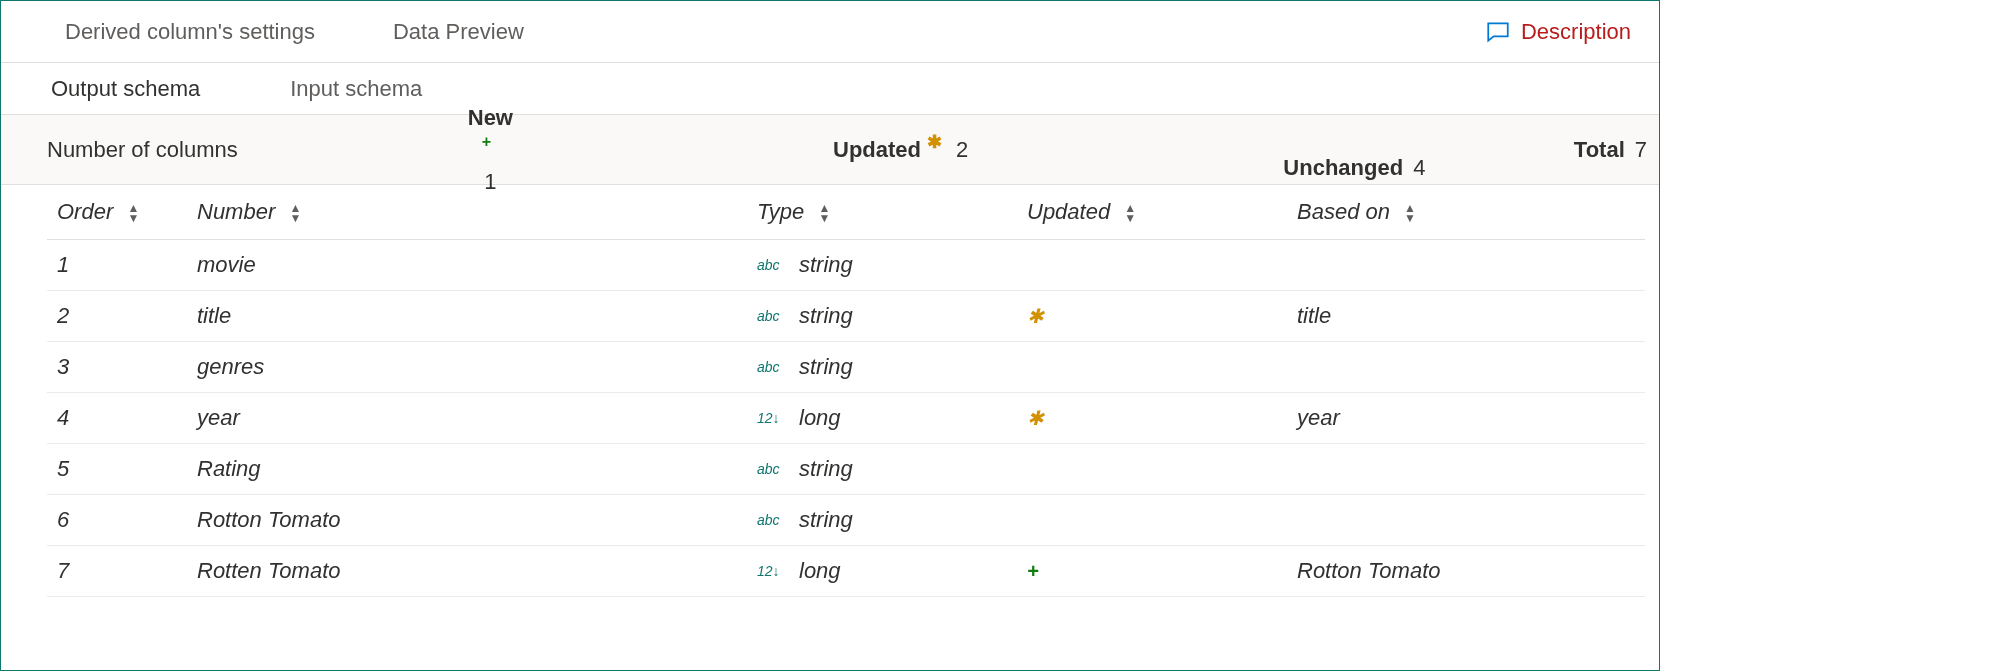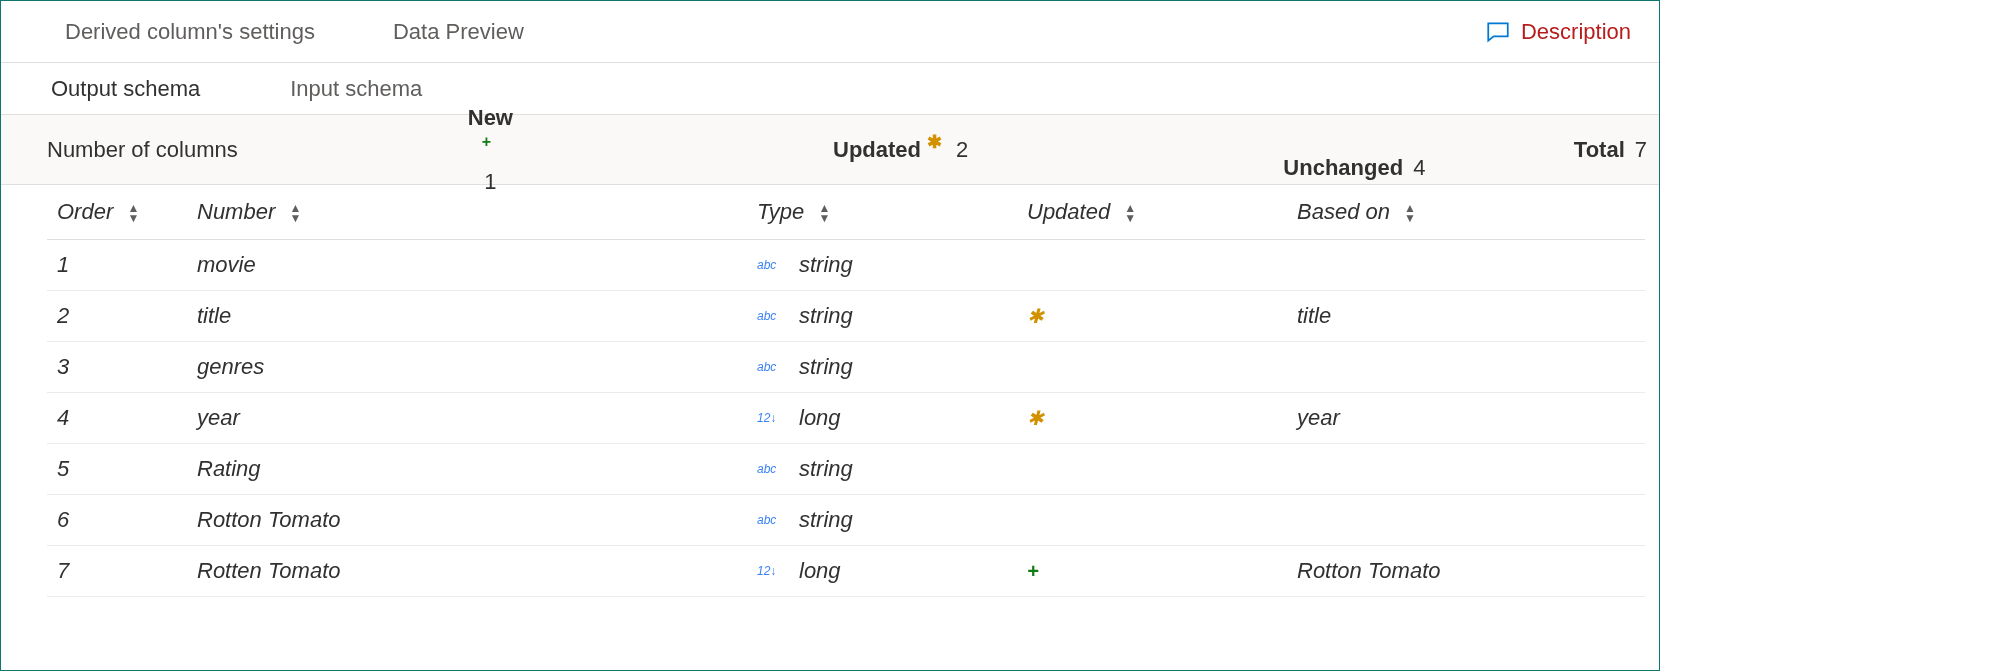--- a/index.html
+++ b/index.html
@@ -136,22 +136,22 @@
   .sort-ico span { display:block; }
 
   col.c-order   { width: 140px; }
   col.c-column  { width: 560px; }
   col.c-type    { width: 270px; }
   col.c-updated { width: 270px; }
   col.c-based   { }
 
   .type-cell { display: flex; align-items: center; gap: 14px; }
   .type-badge {
-    font-size: 12px;
-    color: #3b82f6;
+    font-size: 14px;
+    color: #0f766e;
     font-family: "Segoe UI", sans-serif;
     width: 28px;
     text-align: left;
   }
   .upd-star { color: #d29200; font-size: 20px; }
   .upd-plus { color: #107c10; font-size: 20px; font-weight: 700; }
 
   
   .tblwrap::-webkit-scrollbar { width: 16px; }
   .tblwrap::-webkit-scrollbar-thumb { background: #c8c6c4; }

